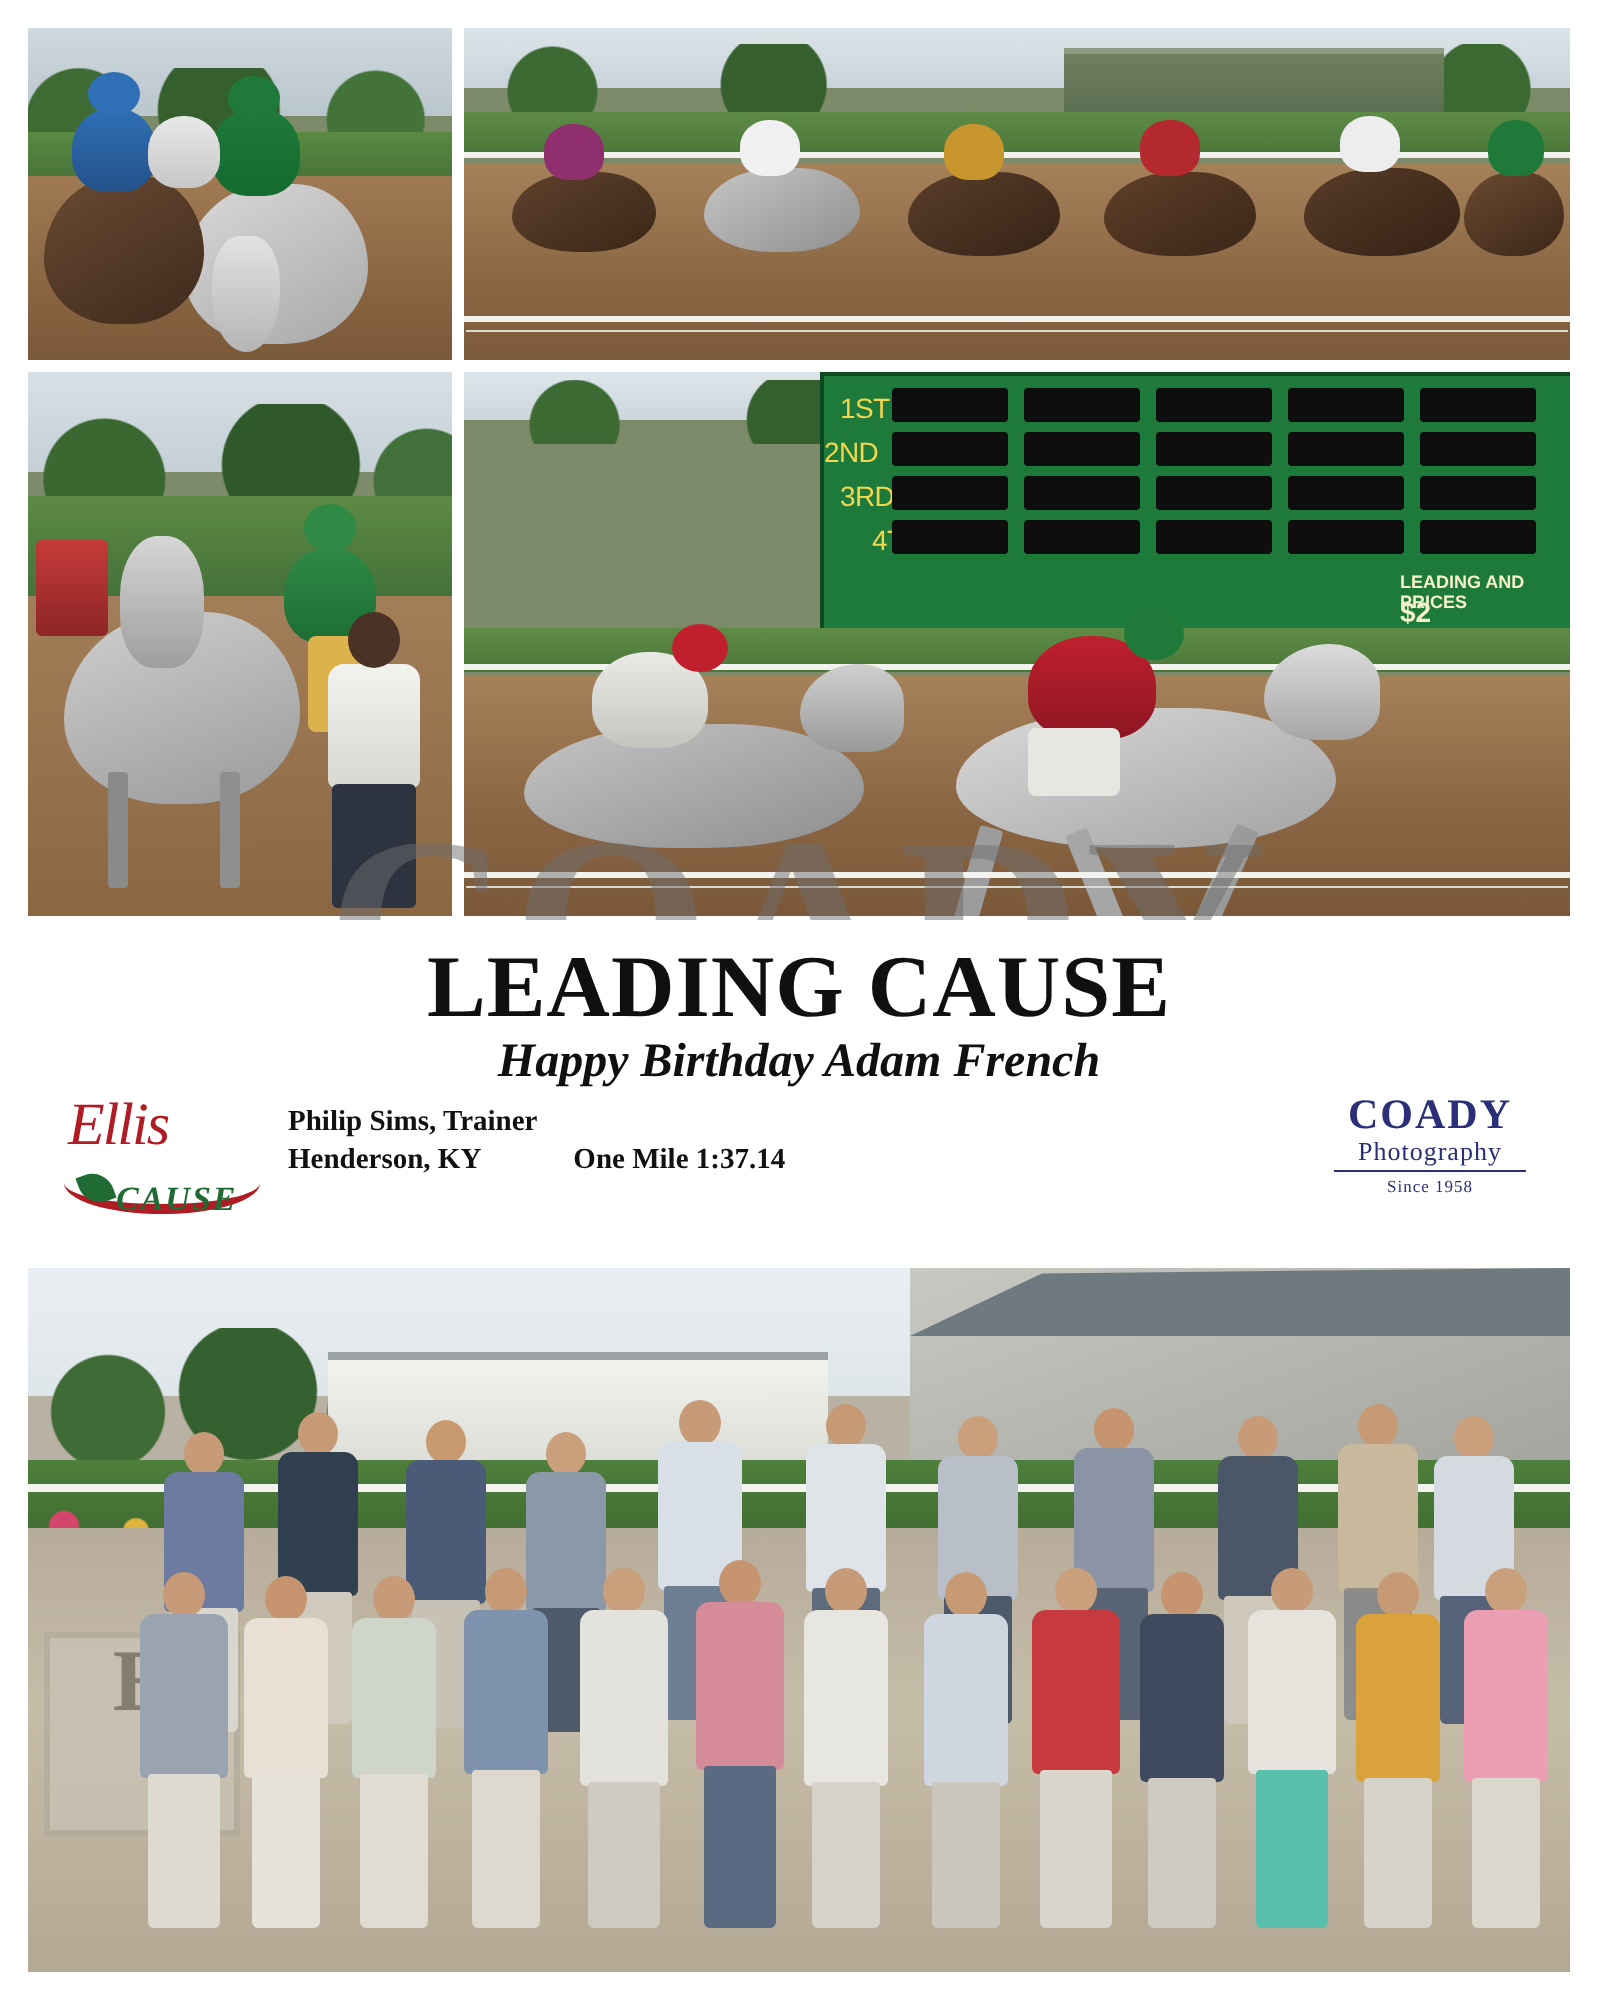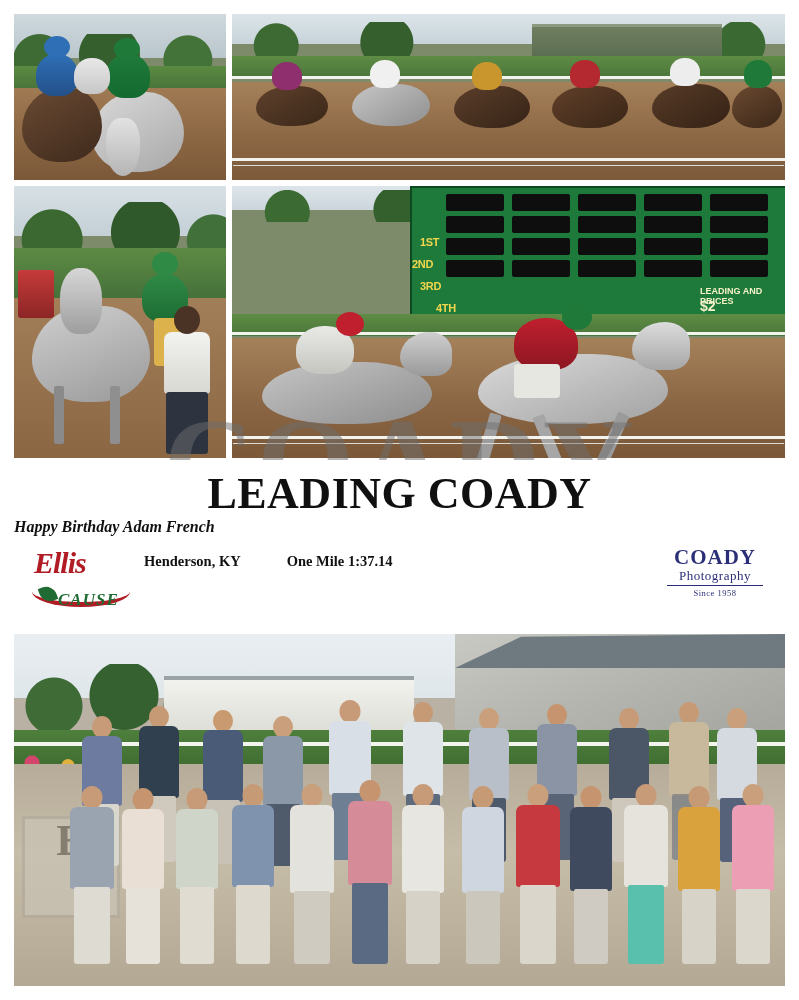--- a/index.html
+++ b/index.html
@@ -73,24 +73,23 @@
   .tote-row {
     position:absolute;
     height:17px;
     background:#0e0e0e;
     border-radius:2px;
   }
   .tote-label {
     position:absolute;
     color:#f3d54e;
     font-family:"Liberation Sans", sans-serif;
-    font-size:11px;
-    font-weight:bold;
+    font-size:14px;
+    font-weight:normal;
     letter-spacing:-0.3px;
-    margin-top:40px;
   }
   .tote-text {
     position:absolute;
     color:#f6f1c8;
     font-family:"Liberation Sans", sans-serif;
     font-weight:bold;
   }
 
   
   .caption {
@@ -107,25 +106,25 @@
     text-align: center;
     font-family: "Liberation Serif", serif;
     font-weight: bold;
     font-size: 44px;
     letter-spacing: 0.5px;
     color: #101010;
   }
   .sub-title {
     position: absolute;
     left: 0; right: 0; top: 58px;
-    text-align: left;
+    text-align: center;
     font-family: "Liberation Serif", serif;
     font-style: italic;
     font-weight: bold;
-    font-size: 16px;
+    font-size: 24px;
     color: #101010;
   }
 
   
   .details-left {
     position: absolute;
     left: 130px;
     top: 92px;
     font-size: 14.5px;
     font-weight: bold;
@@ -154,21 +153,21 @@
     left: 18px;
     top: 86px;
     width: 100px;
     height: 74px;
   }
   .ellis-script {
     position:absolute;
     left: 2px; top: 0px;
     font-family: "Liberation Serif", serif;
     font-style: italic;
-    font-weight: bold;
+    font-weight: normal;
     font-size: 30px;
     color: #b01b24;
     letter-spacing: -1px;
   }
   .ellis-swoosh {
     position:absolute;
     left: 0px; top: 30px;
     width: 98px; height: 26px;
     border-bottom: 5px solid #b01b24;
     border-radius: 0 0 50% 50%;
@@ -429,31 +428,32 @@
       <div class="head" style="left:168px;top:146px;width:52px;height:44px;background:linear-gradient(#cfcfcf,#9a9a9a);border-radius:60% 45% 35% 45%;"></div>
       <div class="silk" style="left:64px;top:140px;width:58px;height:48px;background:linear-gradient(#e9e9e6,#c5c5c0);"></div>
       <div class="helmet" style="left:104px;top:126px;width:28px;height:24px;background:#c0202e;"></div>
       <div class="rail" style="left:0;right:0;top:250px;"></div>
     </div>
   </div>
 
   <div class="watermark">COADY</div>
 
   <div class="caption">
-    <div class="horse-name">LEADING COADY</div>
+    <div class="horse-name">LEADING CAUSE</div>
     <div class="sub-title">Happy Birthday Adam French</div>
 
     <div class="ellis-logo">
       <div class="ellis-script">Ellis</div>
       <div class="ellis-swoosh"></div>
       <div class="ellis-leaf"></div>
       <div class="ellis-park">CAUSE</div>
     </div>
 
     <div class="details-left">
+      <span class="row">Philip Sims, Trainer</span>
       <span class="row">
         <span>Henderson, KY</span><span class="c2" style="margin-left:46px;">One Mile  1:37.14</span>
       </span>
     </div>
 
 
     <div class="coady-logo">
       <div class="coady-word">COADY</div>
       <div class="coady-sub">Photography</div>
       <div class="coady-rule"></div>

